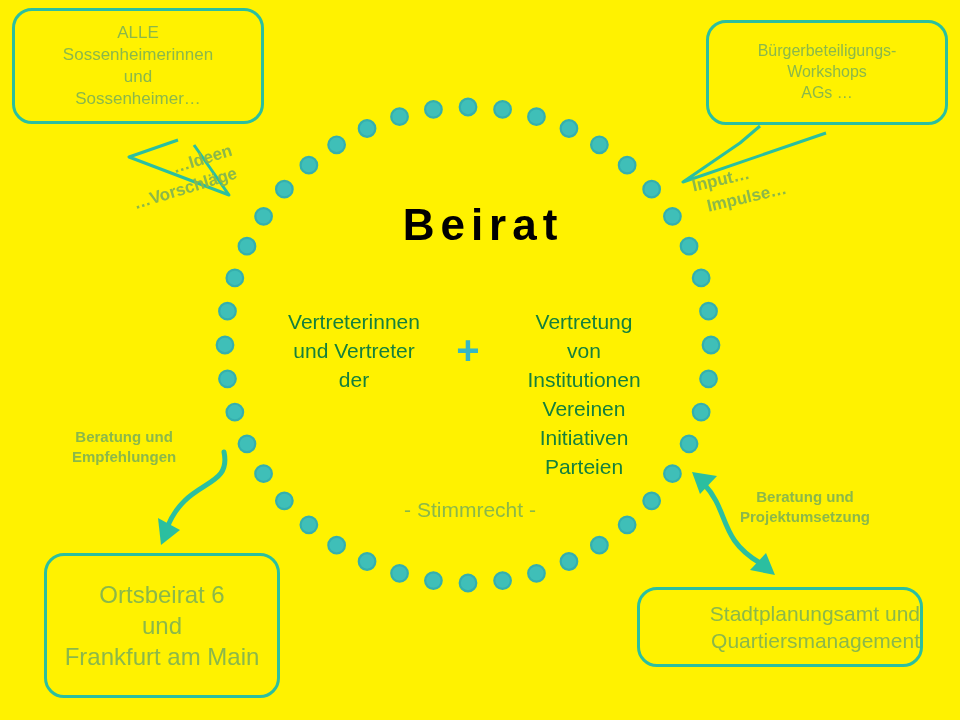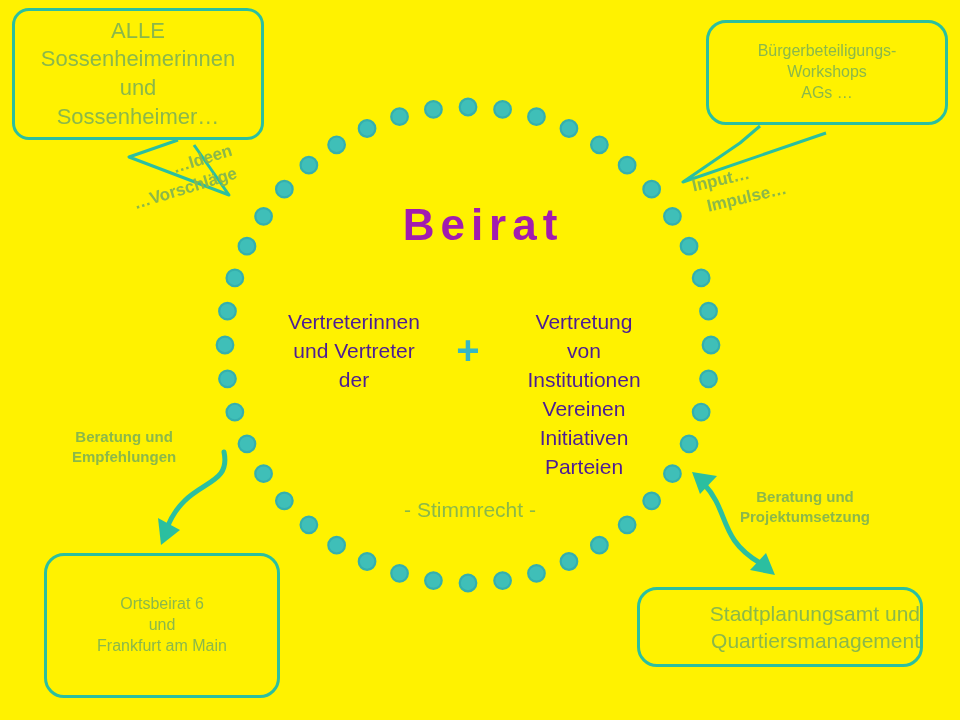--- a/index.html
+++ b/index.html
@@ -20,37 +20,37 @@
     background:#FFF200;
     color:#8BB84A;
     text-align:center;
     line-height:1.3;
     box-sizing:border-box;
     display:flex;align-items:center;justify-content:center;
   }
   .callout .lines{width:100%;}
   .callout .ln{display:block;}
 
-  #callout-citizens{left:12px;top:8px;width:252px;height:132px;font-size:22px;border-radius:17px;}
+  #callout-citizens{left:12px;top:8px;width:252px;height:116px;font-size:17px;}
   #callout-workshops{left:706px;top:20px;width:242px;height:105px;font-size:16px;}
-  #box-ortsbeirat{left:44px;top:553px;width:236px;height:145px;font-size:16px;}
+  #box-ortsbeirat{left:44px;top:553px;width:236px;height:145px;font-size:24px;}
   #box-stadtplanung{left:637px;top:587px;width:286px;height:80px;font-size:21px;text-align:right;}
 
   #beirat-title{
     position:absolute;left:0;top:200px;width:960px;
     text-align:center;
     font-size:44px;font-weight:bold;
     letter-spacing:6px;
-    color:#a21caf;
+    color:#000000;
   }
   #beirat-title span{padding-left:6px;}
 
   .center-col{
     position:absolute;
-    color:#4c1d95;
+    color:#15803d;
     font-size:21px;
     line-height:1.38;
     text-align:center;
   }
   #col-left{left:268px;top:308px;width:172px;}
   #col-right{left:498px;top:308px;width:172px;}
 
   #plus-sign{
     position:absolute;left:440px;top:330px;width:56px;
     text-align:center;

